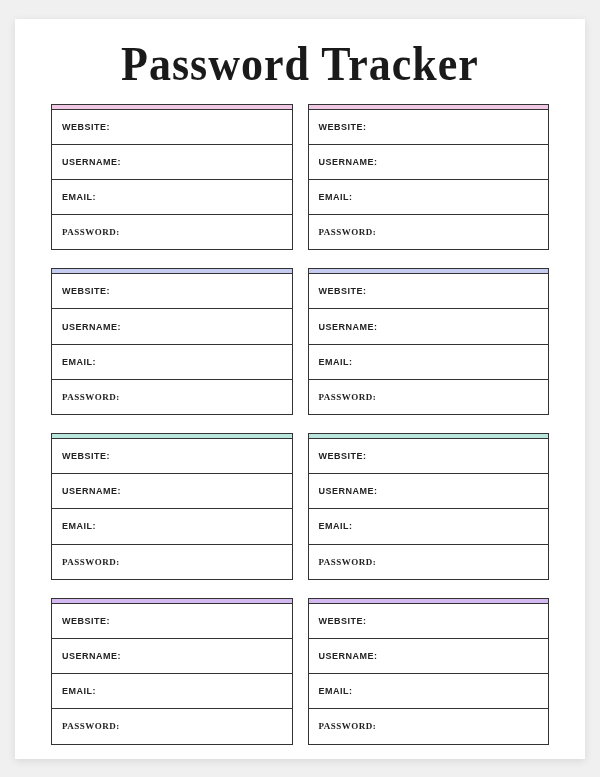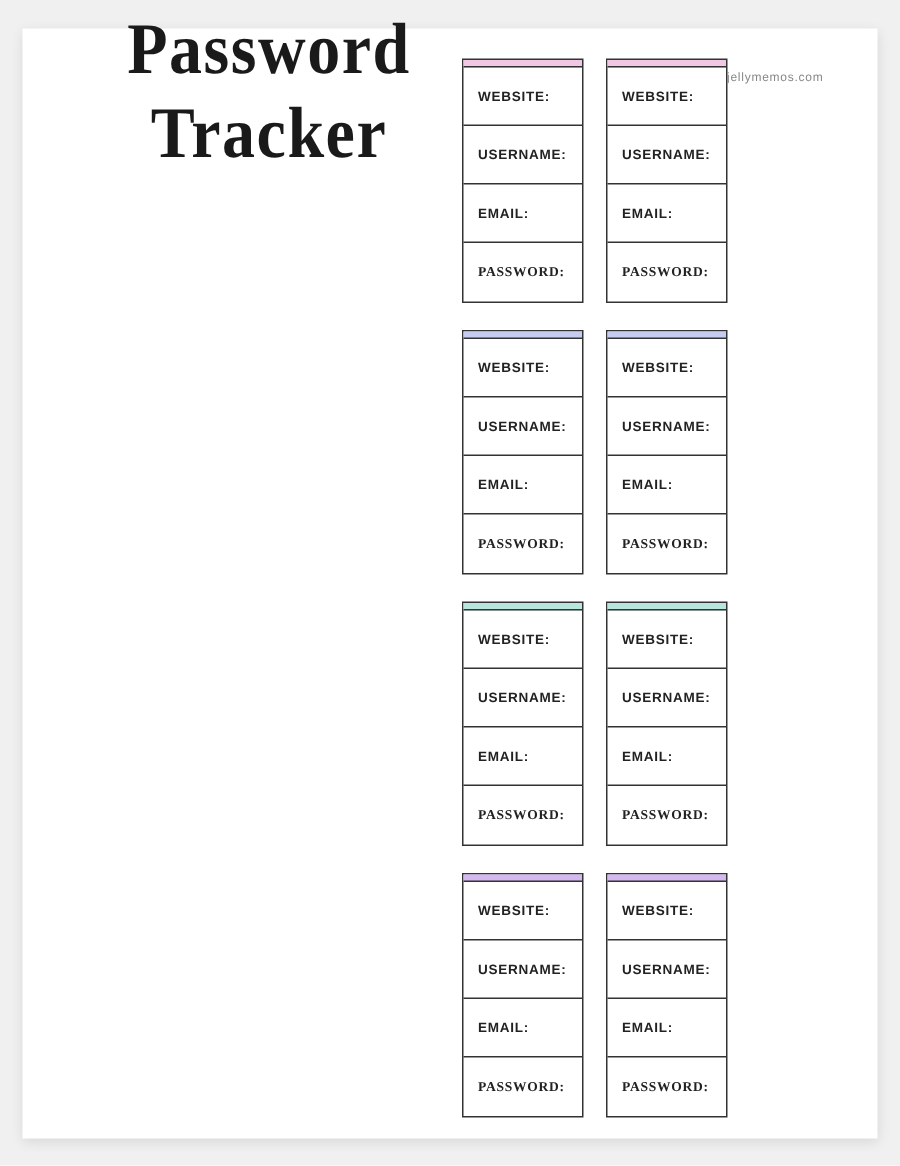--- a/index.html
+++ b/index.html
@@ -12,21 +12,21 @@
       width: 600px;
       font-family: Arial, Helvetica, sans-serif;
     }
     .page {
       background: #fff;
       width: 570px;
       height: 740px;
       box-shadow: 0 2px 8px rgba(0,0,0,0.1);
       padding: 20px 36px 14px;
       display: flex;
-      flex-direction: row;
+      flex-direction: column;
     }
     .title {
       font-family: 'Brush Script MT', 'Segoe Script', cursive;
       font-size: 44px;
       font-weight: bold;
       text-align: center;
       color: #1a1a1a;
       margin-bottom: 14px;
       letter-spacing: 1px;
       transform: scaleY(1.1);
@@ -190,14 +190,13 @@
           <span class="label">USERNAME:</span>
         </div>
       <div class="row">
           <span class="label">EMAIL:</span>
         </div>
       <div class="row">
           <span class="label">PASSWORD:</span>
         </div>
     </div>
   </div>
-  <div class="footer">jellymemos.com</div>
 </div>
 
 </body></html>

